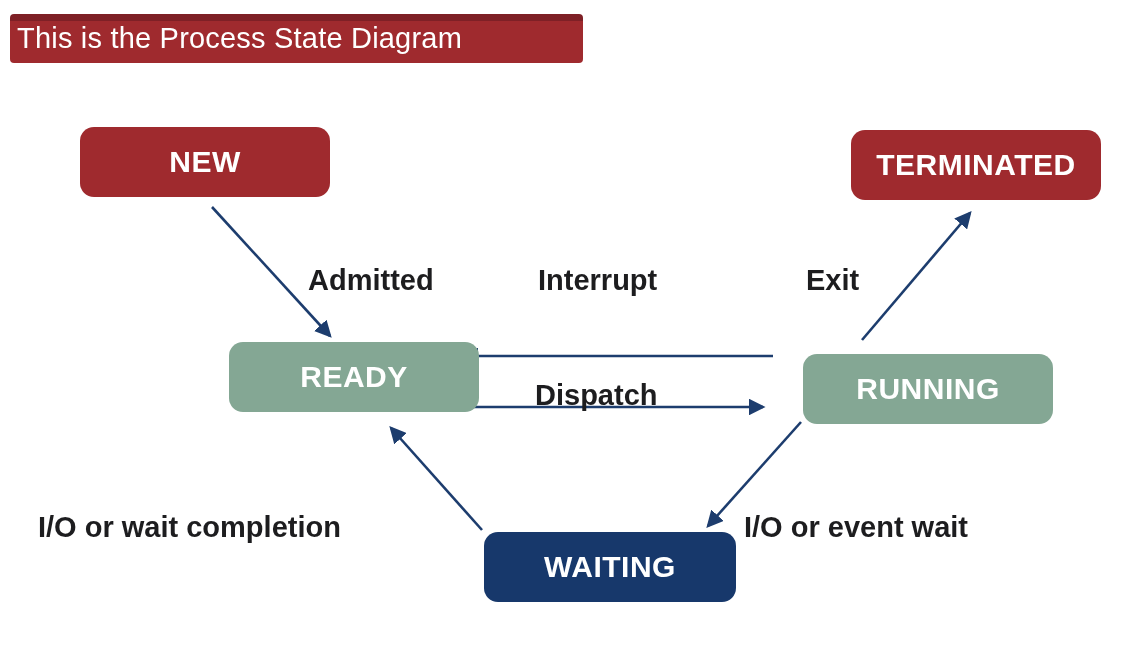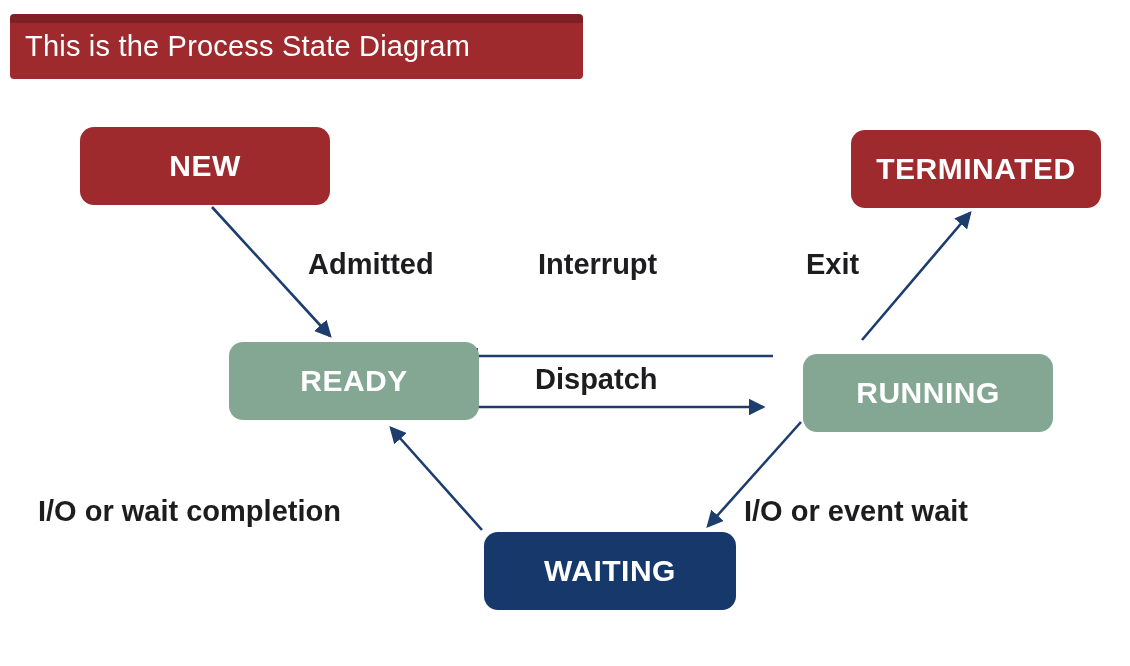--- a/index.html
+++ b/index.html
@@ -12,42 +12,42 @@
   }
   *{box-sizing:border-box;margin:0;padding:0;}
   html,body{width:1130px;height:666px;}
   body{
     position:relative;
     background:var(--background);
     font-family:"Liberation Sans","DejaVu Sans",sans-serif;
     overflow:hidden;
   }
   .title-banner{
-    position:absolute;left:10px;top:14px;width:573px;height:65px;
+    position:absolute;left:10px;top:14px;width:573px;height:49px;
     background:linear-gradient(180deg,#7e2026 0%,#7e2026 14%,var(--state-red) 14%);
     border-radius:4px;
-    display:flex;align-items:center;padding-left:15px;
+    display:flex;align-items:center;padding-left:7px;
     color:#ffffff;font-size:29px;font-weight:400;letter-spacing:.2px;
   }
   .state{
-    position:absolute;width:250px;height:78px;border-radius:14px;
+    position:absolute;width:250px;height:70px;border-radius:14px;
     display:flex;align-items:center;justify-content:center;
     color:#ffffff;font-size:30px;font-weight:700;letter-spacing:.5px;
   }
   .state.red{background:var(--state-red);}
   .state.green{background:var(--state-green);margin-left:28px;}
   .state.navy{background:var(--state-navy);}
   #state-new{left:80px;top:127px;}
   #state-terminated{left:851px;top:130px;}
   #state-ready{left:201px;top:342px;}
   #state-running{left:775px;top:354px;}
   #state-waiting{left:484px;top:532px;width:252px;}
   .edge-label{
     position:absolute;color:var(--label-text);
-    font-size:29px;font-weight:700;white-space:nowrap;line-height:1.1;
+    font-size:29px;font-weight:700;white-space:nowrap;line-height:1.1;margin-top:16px;
   }
   #label-admitted{left:308px;top:249px;}
   #label-interrupt{left:538px;top:249px;}
   #label-exit{left:806px;top:249px;}
   #label-dispatch{left:535px;top:364px;}
   #label-io-completion{left:38px;top:496px;}
   #label-io-wait{left:744px;top:496px;}
   svg.arrows{position:absolute;left:0;top:0;width:1130px;height:666px;pointer-events:none;}
   svg.arrows path.edge{stroke:var(--arrow);stroke-width:2.6;fill:none;}
   svg.arrows marker path{fill:var(--arrow);}

